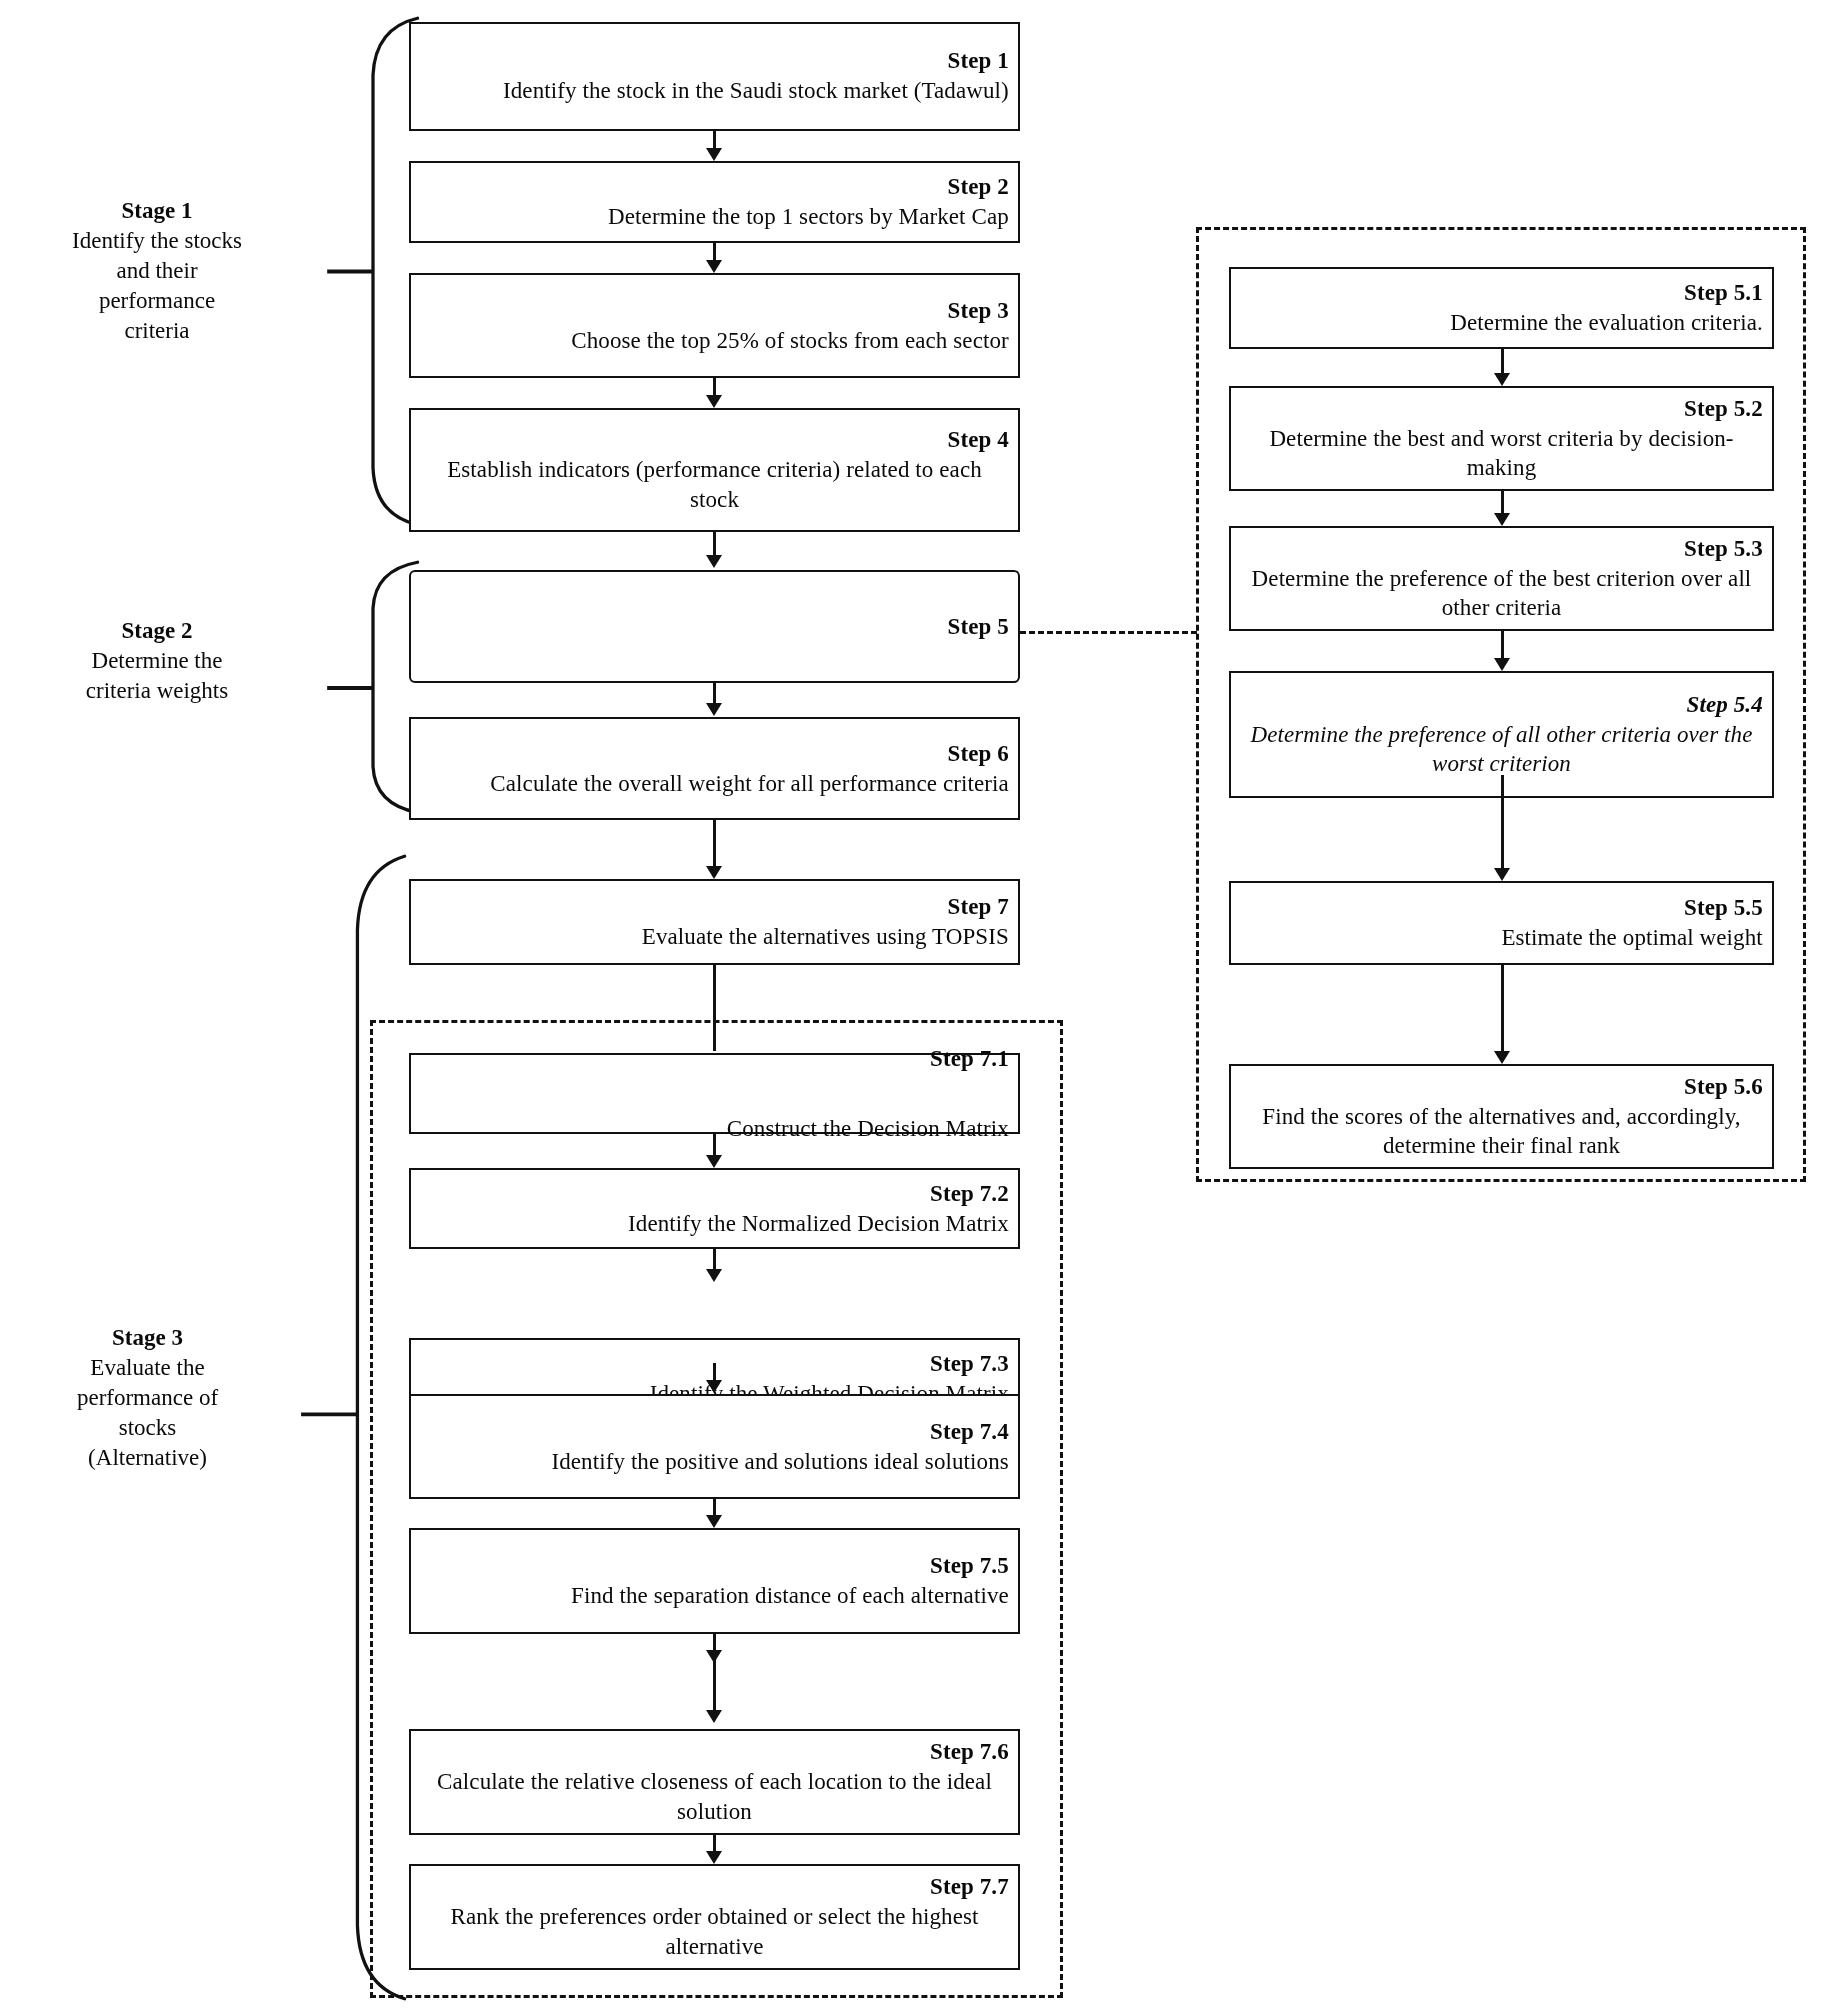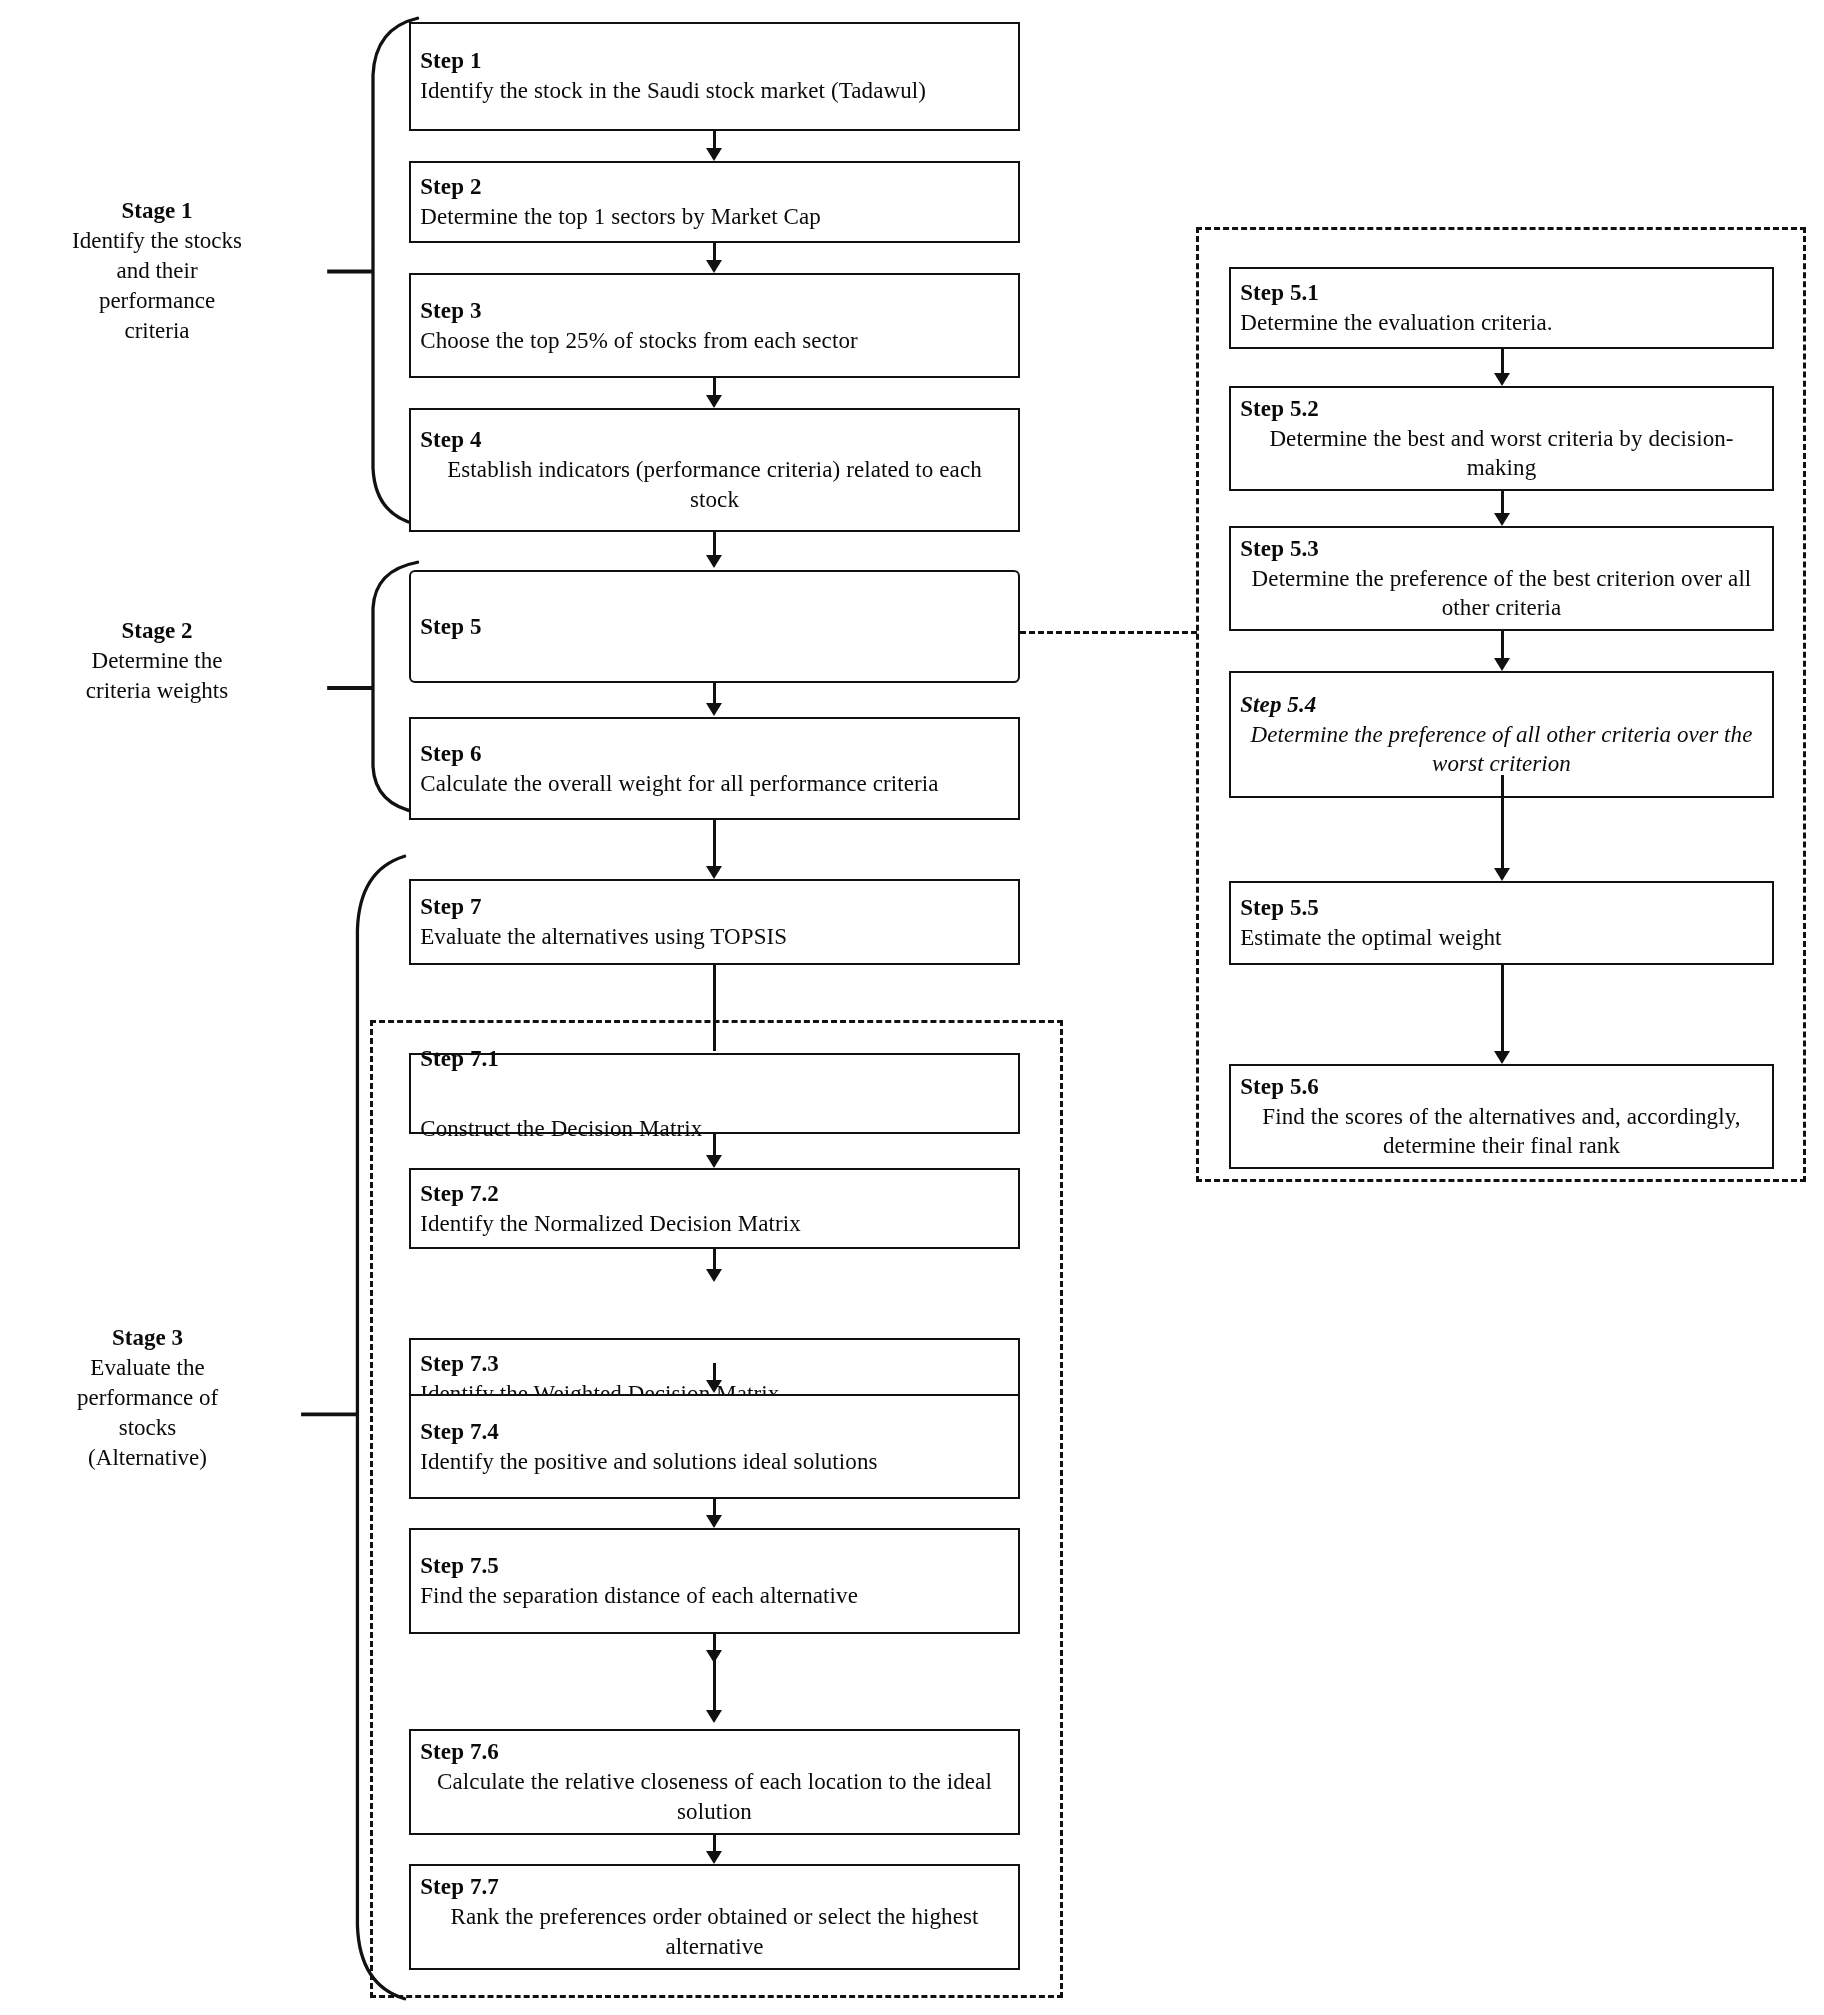--- a/index.html
+++ b/index.html
@@ -16,21 +16,21 @@
   }
 
   
   .box{
     position:absolute;
     box-sizing:border-box;
     border:2px solid #111111;
     background:#ffffff;
     display:flex;
     flex-direction:column;
-    align-items:flex-start;
+    align-items:flex-end;
     justify-content:center;
     text-align:center;
     padding:3.9px 9.2px;
     line-height:1.30;
   }
   .box .ttl{
     font-weight:bold;
     font-size:23px;
     letter-spacing:0.1px;
     white-space:nowrap;

